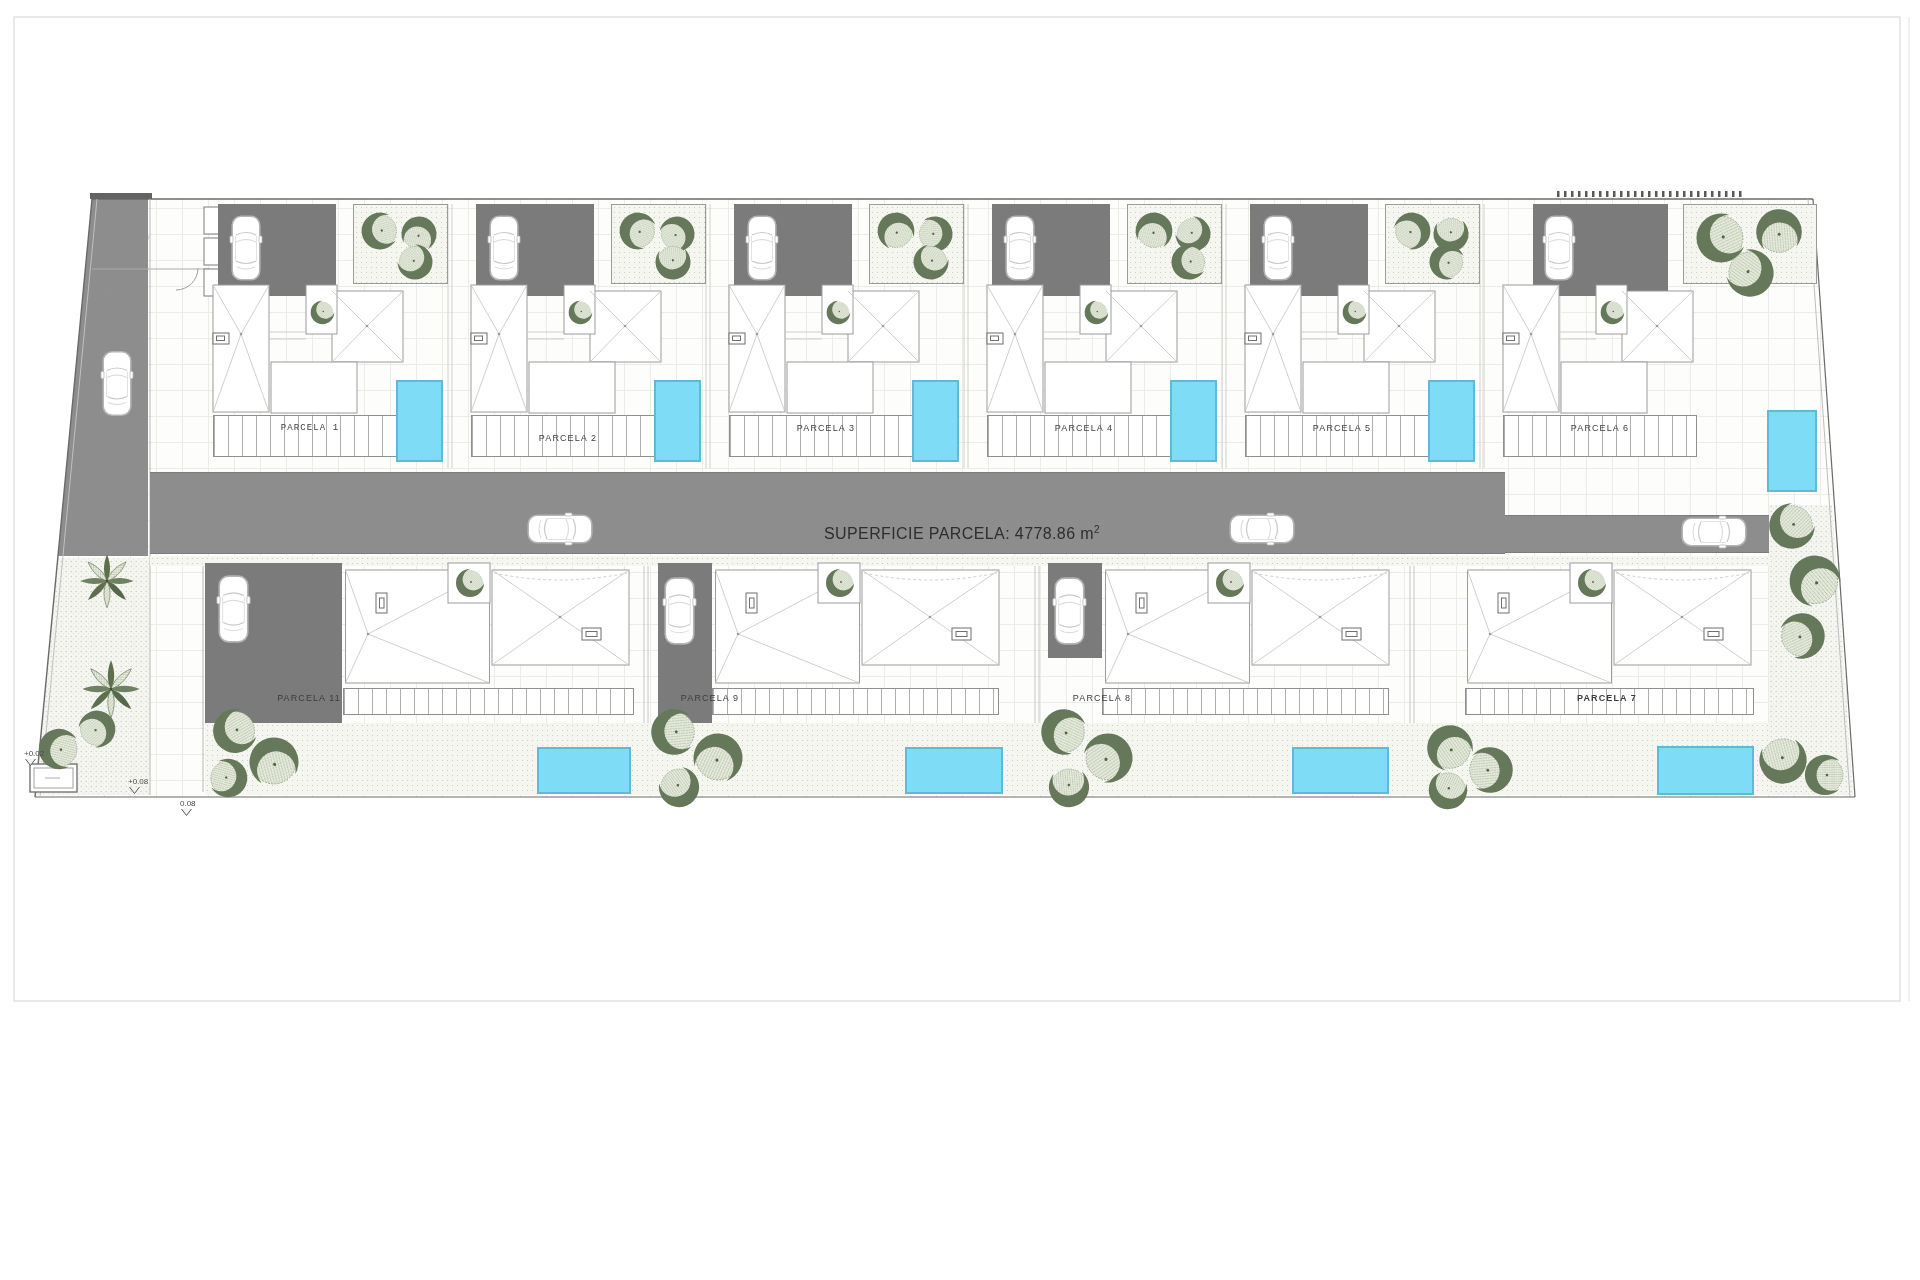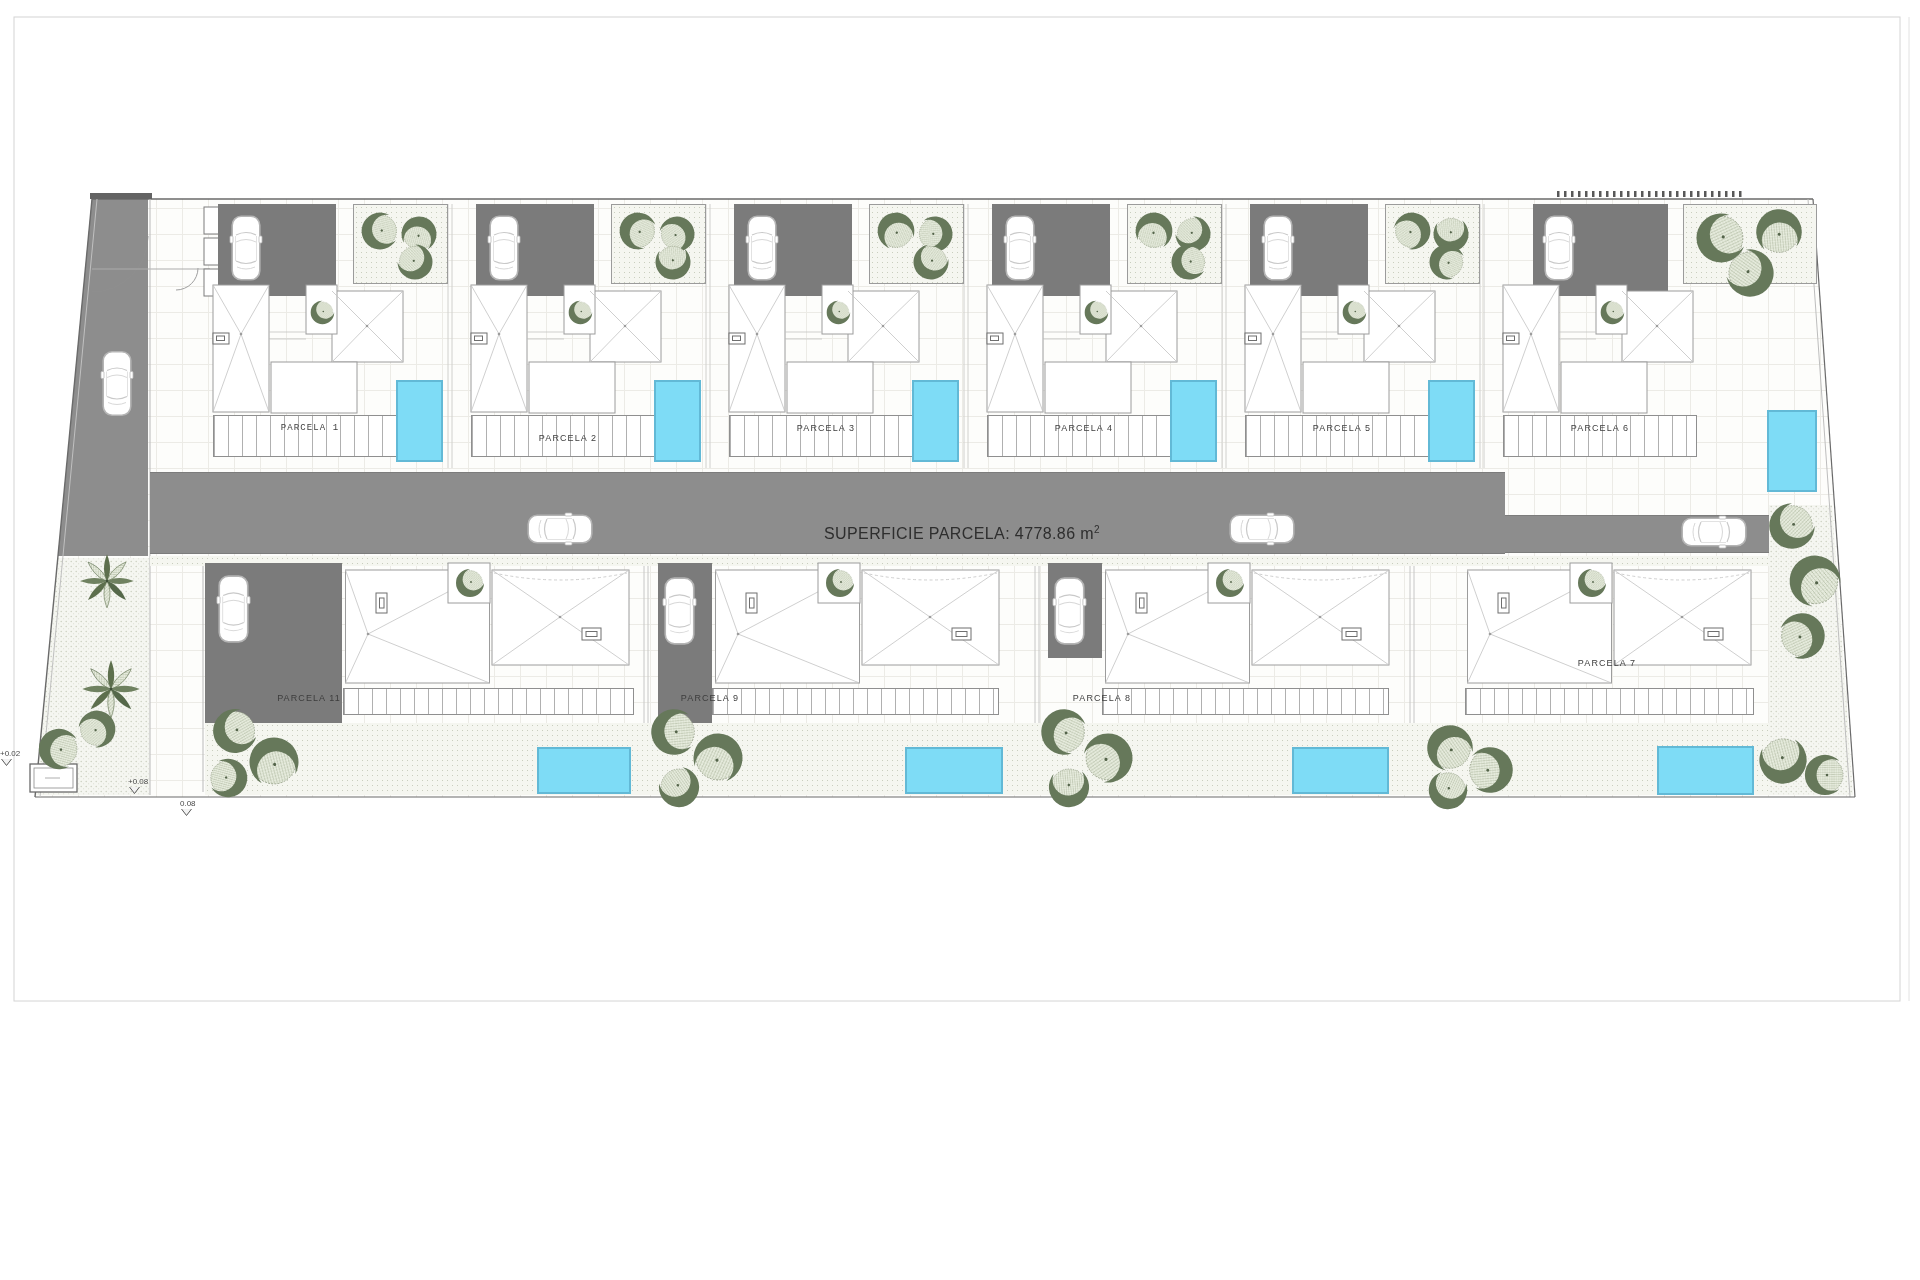--- a/index.html
+++ b/index.html
@@ -565,21 +565,21 @@
           <g fill="#fff" stroke="#6f6f6f" stroke-width="1">
             <rect x="31" y="37" width="11" height="20"></rect>
             <rect x="34.5" y="42" width="4.5" height="10"></rect>
             <rect x="237" y="72" width="19" height="12"></rect>
             <rect x="241" y="75.5" width="11" height="5"></rect>
           </g>
           <use href="#sym-tree" transform="translate(109,11) scale(0.5)"></use>
         </svg>
       </div>
       <div class="abs deck" style="left: 1465px; top: 688px; width: 289px; height: 27px;"></div>
-      <div class="abs plabel" style="left: 1555px; top: 658px; width: 104px; height: 12px;">PARCELA 7</div>
+      <div class="abs plabel" style="left: 1555px; top: 693px; width: 104px; height: 12px; font-weight: bold;">PARCELA 7</div>
       <div class="abs treewrap" style="left: 1424px; top: 722px; width: 52px; height: 52px;">
         <svg viewBox="0 0 64 64" width="52" height="52">
           <use href="#sym-tree" transform="rotate(100 32 32)"></use>
         </svg>
       </div>
       <div class="abs treewrap" style="left: 1464px; top: 744px; width: 52px; height: 52px;">
         <svg viewBox="0 0 64 64" width="52" height="52">
           <use href="#sym-tree" transform="rotate(220 32 32)"></use>
         </svg>
       </div>
@@ -647,21 +647,21 @@
       <div class="abs treewrap" style="left: 78px; top: 552px; width: 58px; height: 58px;">
         <svg viewBox="0 0 80 80" width="58" height="58">
           <use href="#sym-palm"></use>
         </svg>
       </div>
       <div class="abs treewrap" style="left: 80px; top: 658px; width: 62px; height: 62px;">
         <svg viewBox="0 0 80 80" width="62" height="62">
           <use href="#sym-palm"></use>
         </svg>
       </div>
-      <div class="abs marker" style="left: 0; top: 749px; width: 46px; height: 22px;"><div>+0.02</div><svg width="13" height="9" viewBox="0 0 13 9">
+      <div class="abs marker" style="left: 24px; top: 749px; width: 46px; height: 22px;"><div>+0.02</div><svg width="13" height="9" viewBox="0 0 13 9">
           <path d="M1.5 1 L6.5 7.5 L11.5 1" fill="#f2f2f2" stroke="#5a5a5a" stroke-width="1"></path>
         </svg></div>
       <div class="abs marker" style="left: 128px; top: 777px; width: 46px; height: 22px;"><div>+0.08</div><svg width="13" height="9" viewBox="0 0 13 9">
           <path d="M1.5 1 L6.5 7.5 L11.5 1" fill="#f2f2f2" stroke="#5a5a5a" stroke-width="1"></path>
         </svg></div>
       <div class="abs marker" style="left: 180px; top: 777px; width: 46px; height: 22px; margin-top: 22px;"><div>0.08</div><svg width="13" height="9" viewBox="0 0 13 9">
           <path d="M1.5 1 L6.5 7.5 L11.5 1" fill="#f2f2f2" stroke="#5a5a5a" stroke-width="1"></path>
         </svg></div>
     </div>
 </div>

